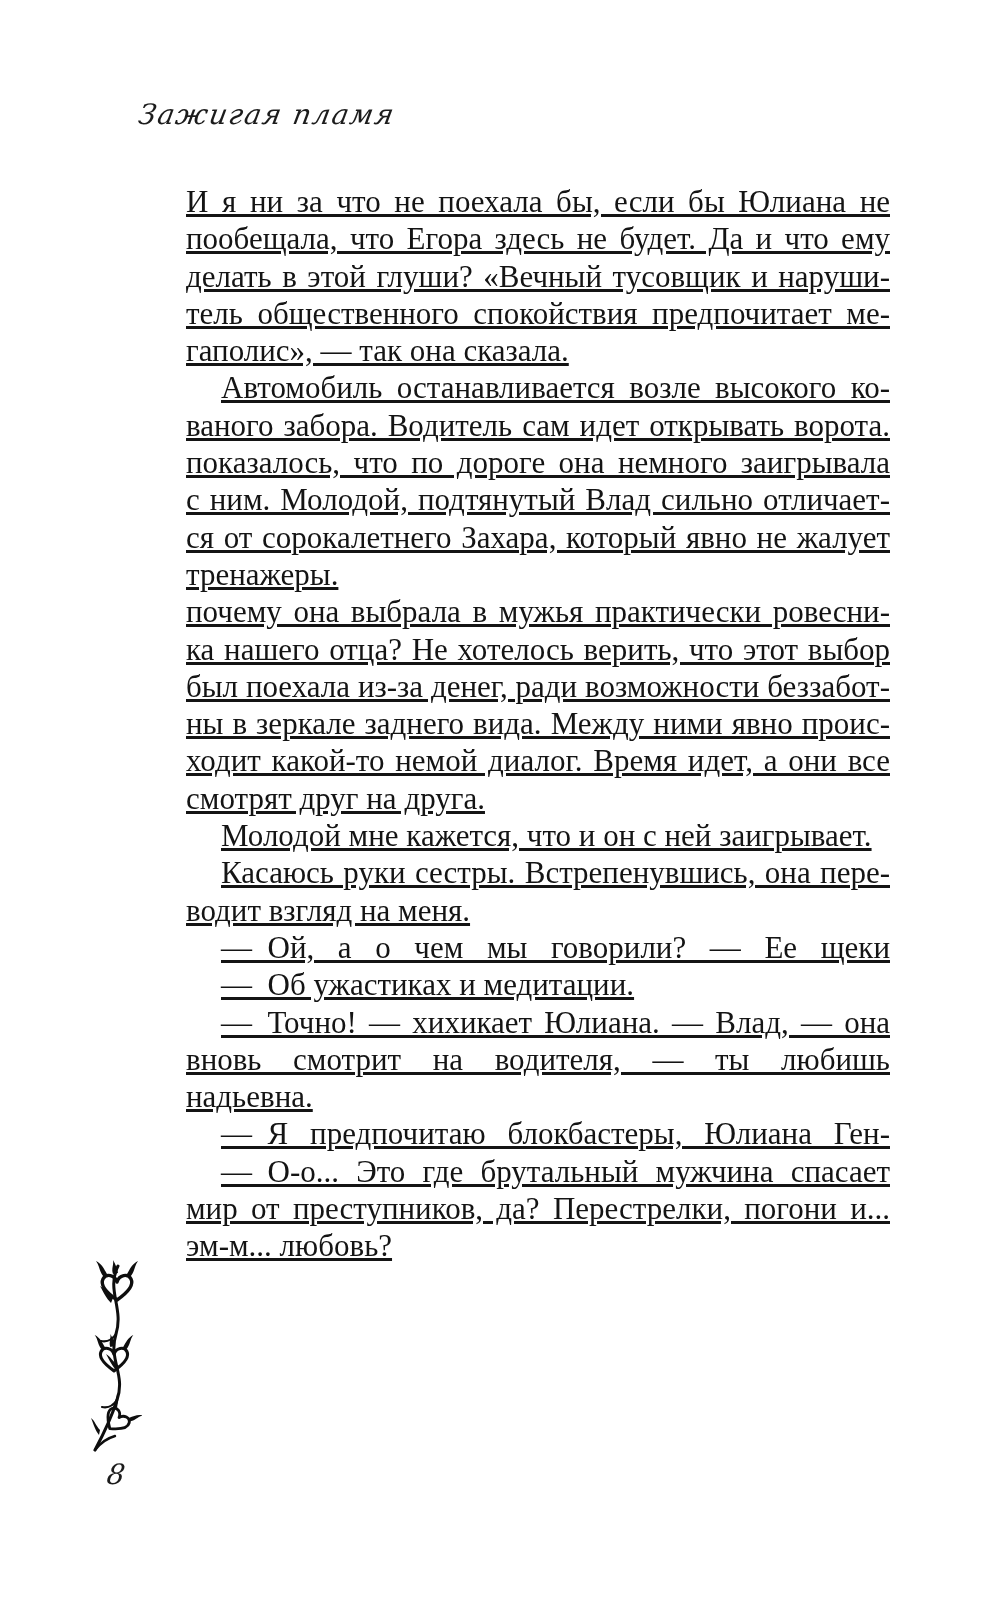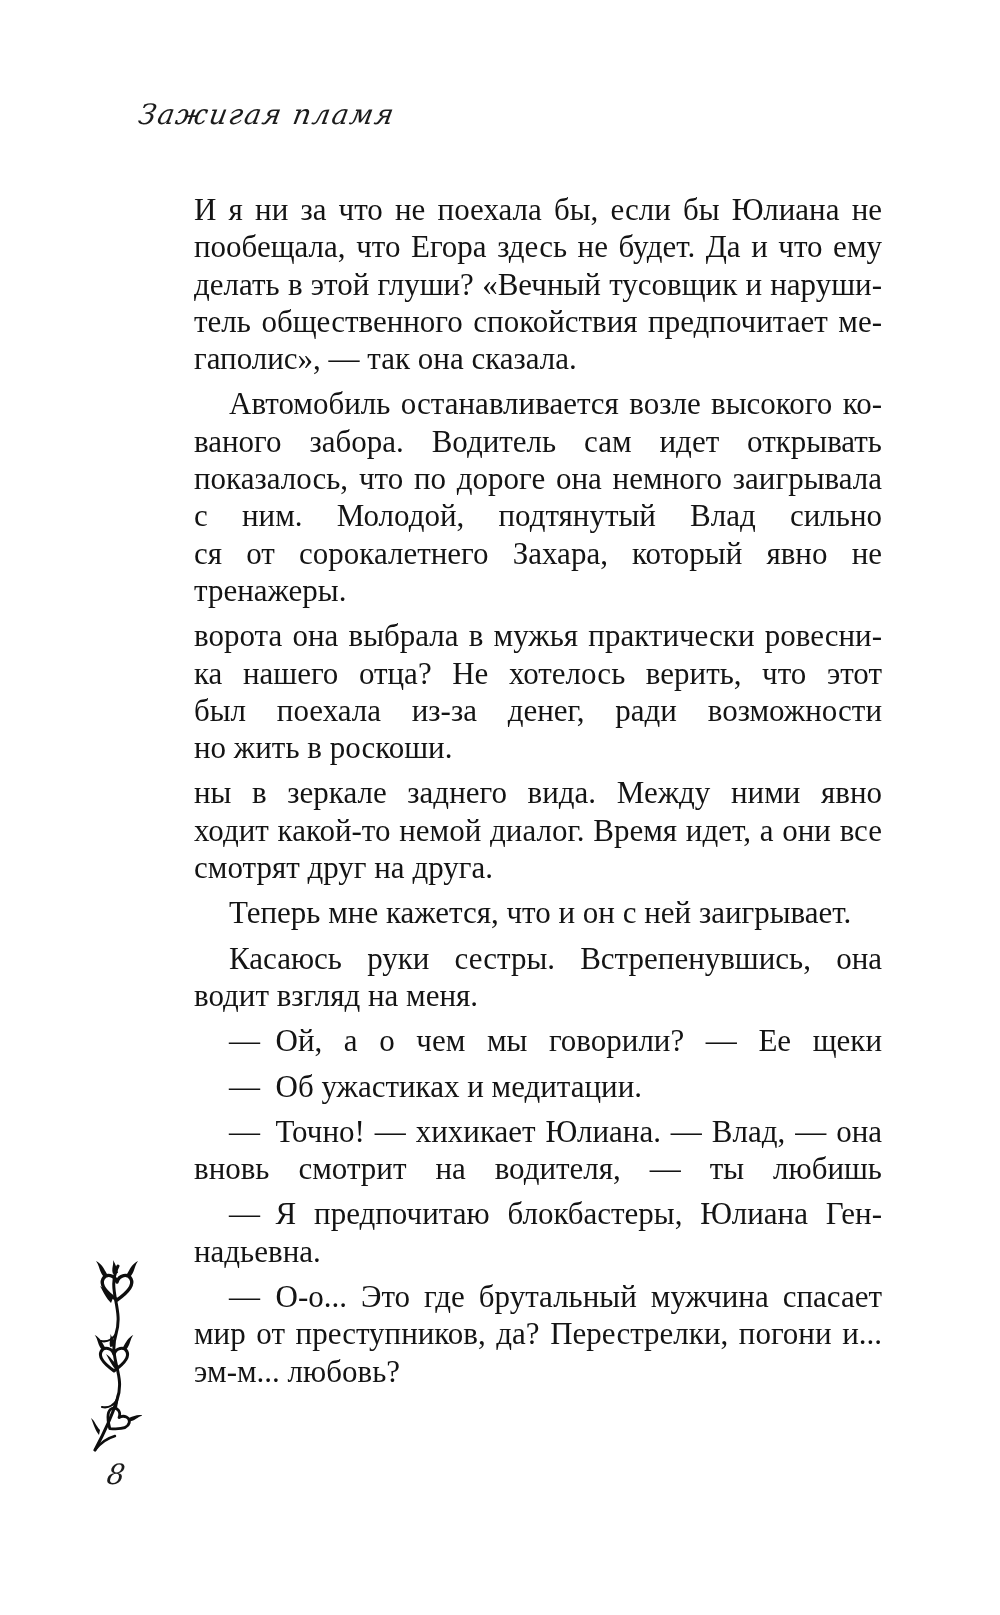--- a/index.html
+++ b/index.html
@@ -25,21 +25,21 @@
   }
   .text-block {
     position: absolute;
     left: 186px;
     top: 183px;
     width: 704px;
     font-size: 31px;
     line-height: 37.3px;
     color: #141414;
   }
-  .para { margin: 8px; padding: 0; }
+  .para { margin: 0; padding: 0; text-decoration: underline; }
   .line {
     height: 37.3px;
     overflow: hidden;
     text-align: justify;
     text-align-last: justify;
   }
   .line.last { text-align-last: left; }
   .line.first-indent { text-indent: 35px; }
   .ornament {
     position: absolute;
@@ -74,50 +74,49 @@
       </div>
       <div class="para">
         <div class="line first-indent">Автомобиль останавливается возле высокого ко-</div>
         <div class="line">ваного забора. Водитель сам идет открывать ворота.</div>
         <div class="line">показалось, что по дороге она немного заигрывала</div>
         <div class="line">с ним. Молодой, подтянутый Влад сильно отличает-</div>
         <div class="line">ся от сорокалетнего Захара, который явно не жалует</div>
         <div class="line last">тренажеры.</div>
       </div>
       <div class="para">
-        <div class="line">ворота она выбрала в мужья практически ровесни-</div>
+        <div class="line">почему она выбрала в мужья практически ровесни-</div>
         <div class="line">ка нашего отца? Не хотелось верить, что этот выбор</div>
         <div class="line">был поехала из-за денег, ради возможности беззабот-</div>
-        <div class="line last">но жить в роскоши.</div>
       </div>
       <div class="para">
         <div class="line">ны в зеркале заднего вида. Между ними явно проис-</div>
         <div class="line">ходит какой-то немой диалог. Время идет, а они все</div>
         <div class="line last">смотрят друг на друга.</div>
       </div>
       <div class="para">
-        <div class="line last first-indent">Теперь мне кажется, что и он с ней заигрывает.</div>
+        <div class="line last first-indent">Молодой мне кажется, что и он с ней заигрывает.</div>
       </div>
       <div class="para">
         <div class="line first-indent">Касаюсь руки сестры. Встрепенувшись, она пере-</div>
         <div class="line last">водит взгляд на меня.</div>
       </div>
       <div class="para">
         <div class="line last first-indent">— Ой, а о чем мы говорили? — Ее щеки розовеют.</div>
       </div>
       <div class="para">
         <div class="line last first-indent">— Об ужастиках и медитации.</div>
       </div>
       <div class="para">
         <div class="line first-indent">— Точно! — хихикает Юлиана. — Влад, — она</div>
         <div class="line last">вновь смотрит на водителя, — ты любишь ужастики?</div>
       </div>
       <div class="para">
+        <div class="line last">надьевна.</div>
         <div class="line first-indent">— Я предпочитаю блокбастеры, Юлиана Ген-</div>
-        <div class="line last">надьевна.</div>
       </div>
       <div class="para">
         <div class="line first-indent">— О-о... Это где брутальный мужчина спасает</div>
         <div class="line">мир от преступников, да? Перестрелки, погони и...</div>
         <div class="line last">эм-м... любовь?</div>
       </div>
     </div>
 
   <svg class="ornament" width="56" height="204" viewBox="0 0 56 204" aria-hidden="true">
 

